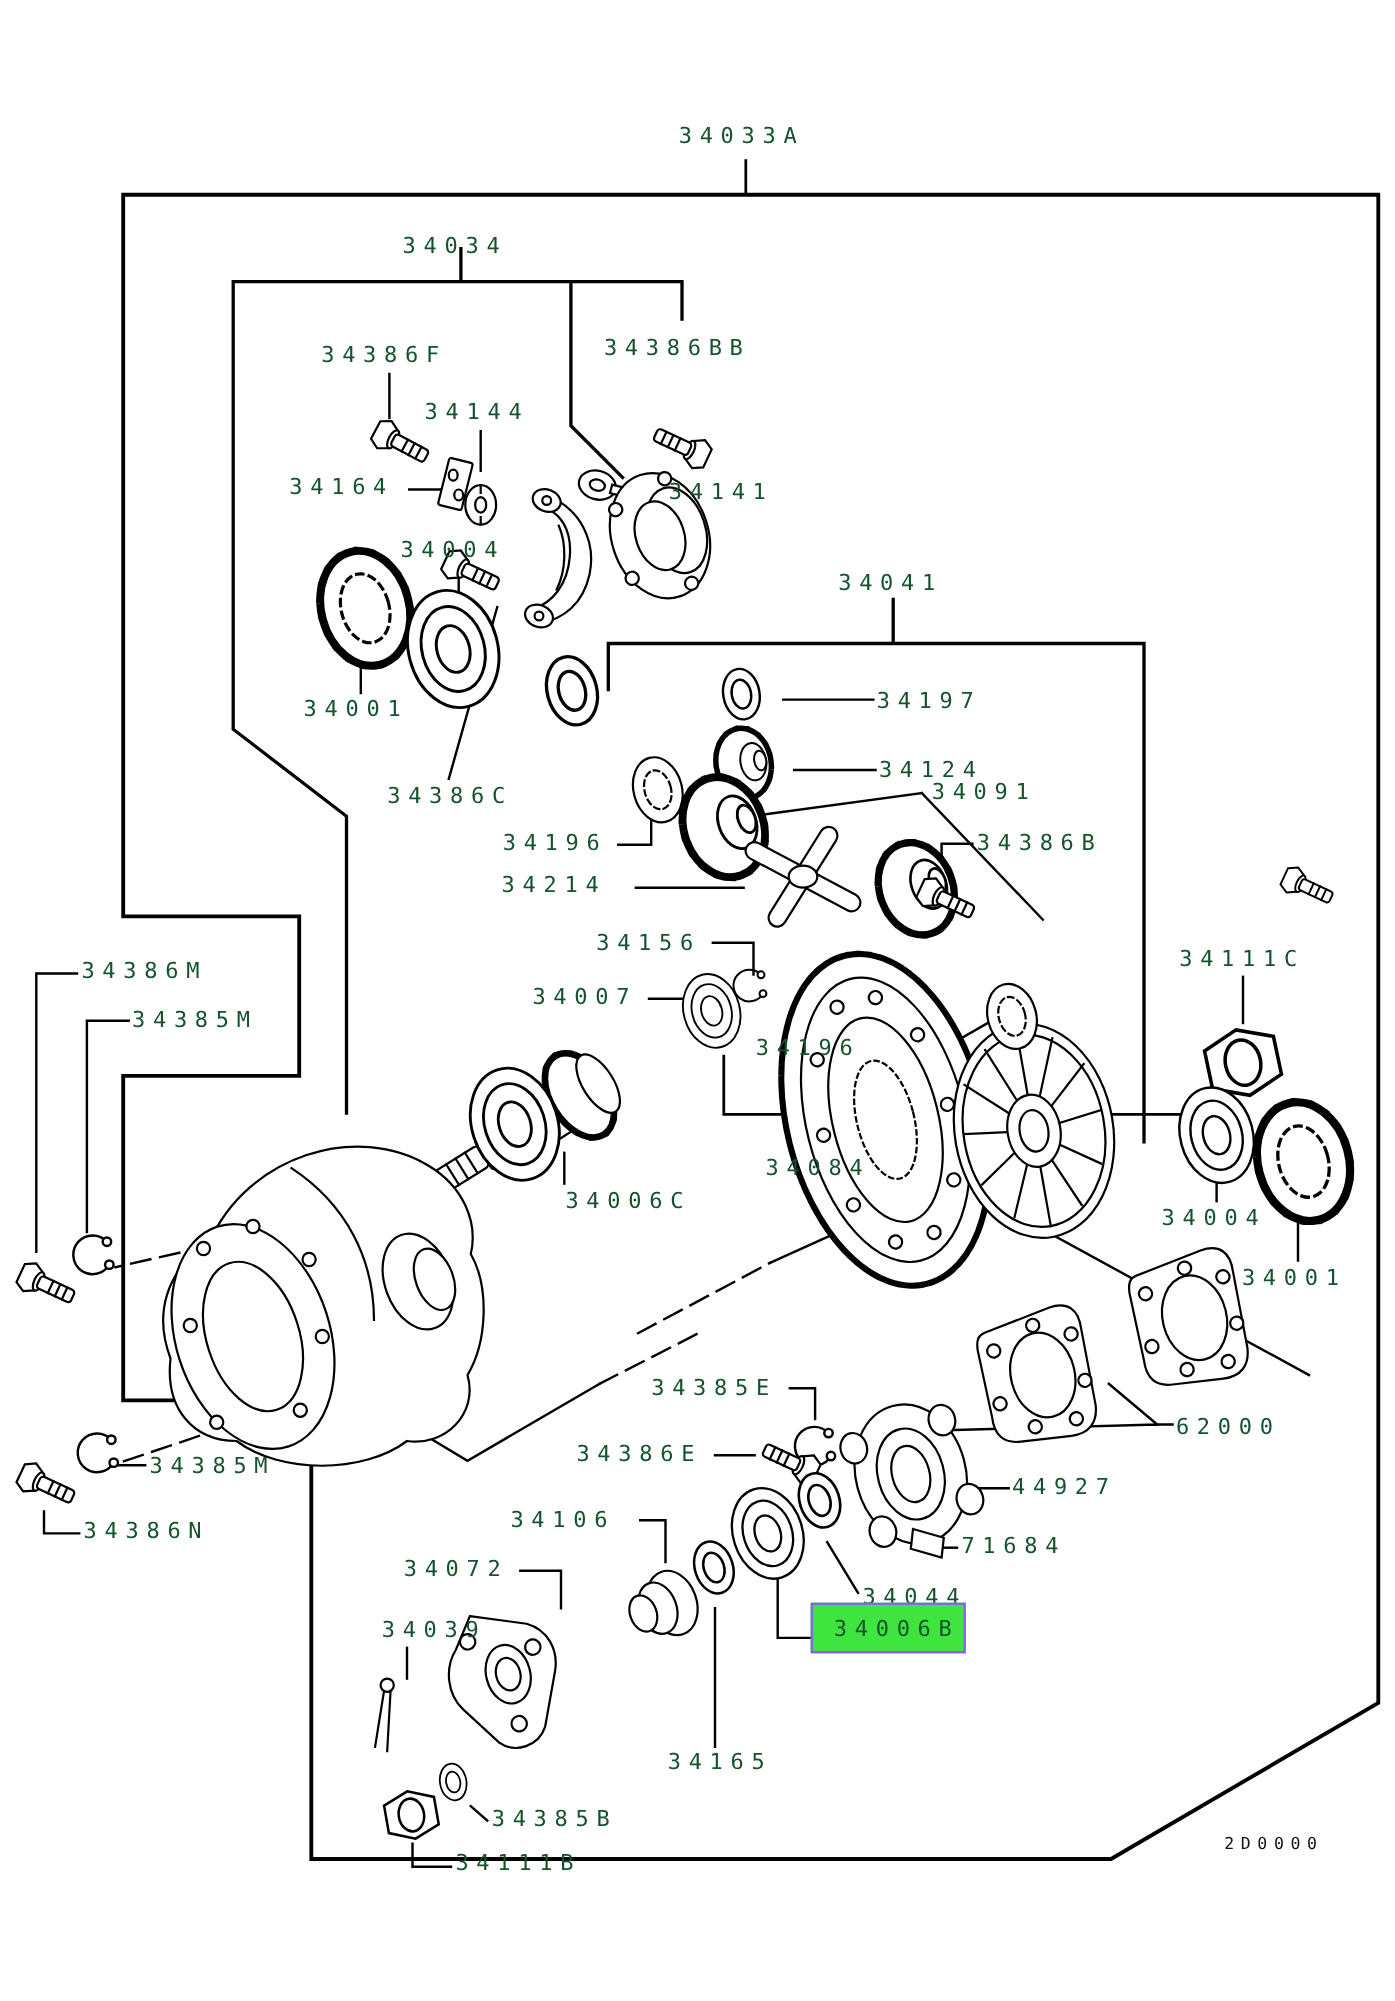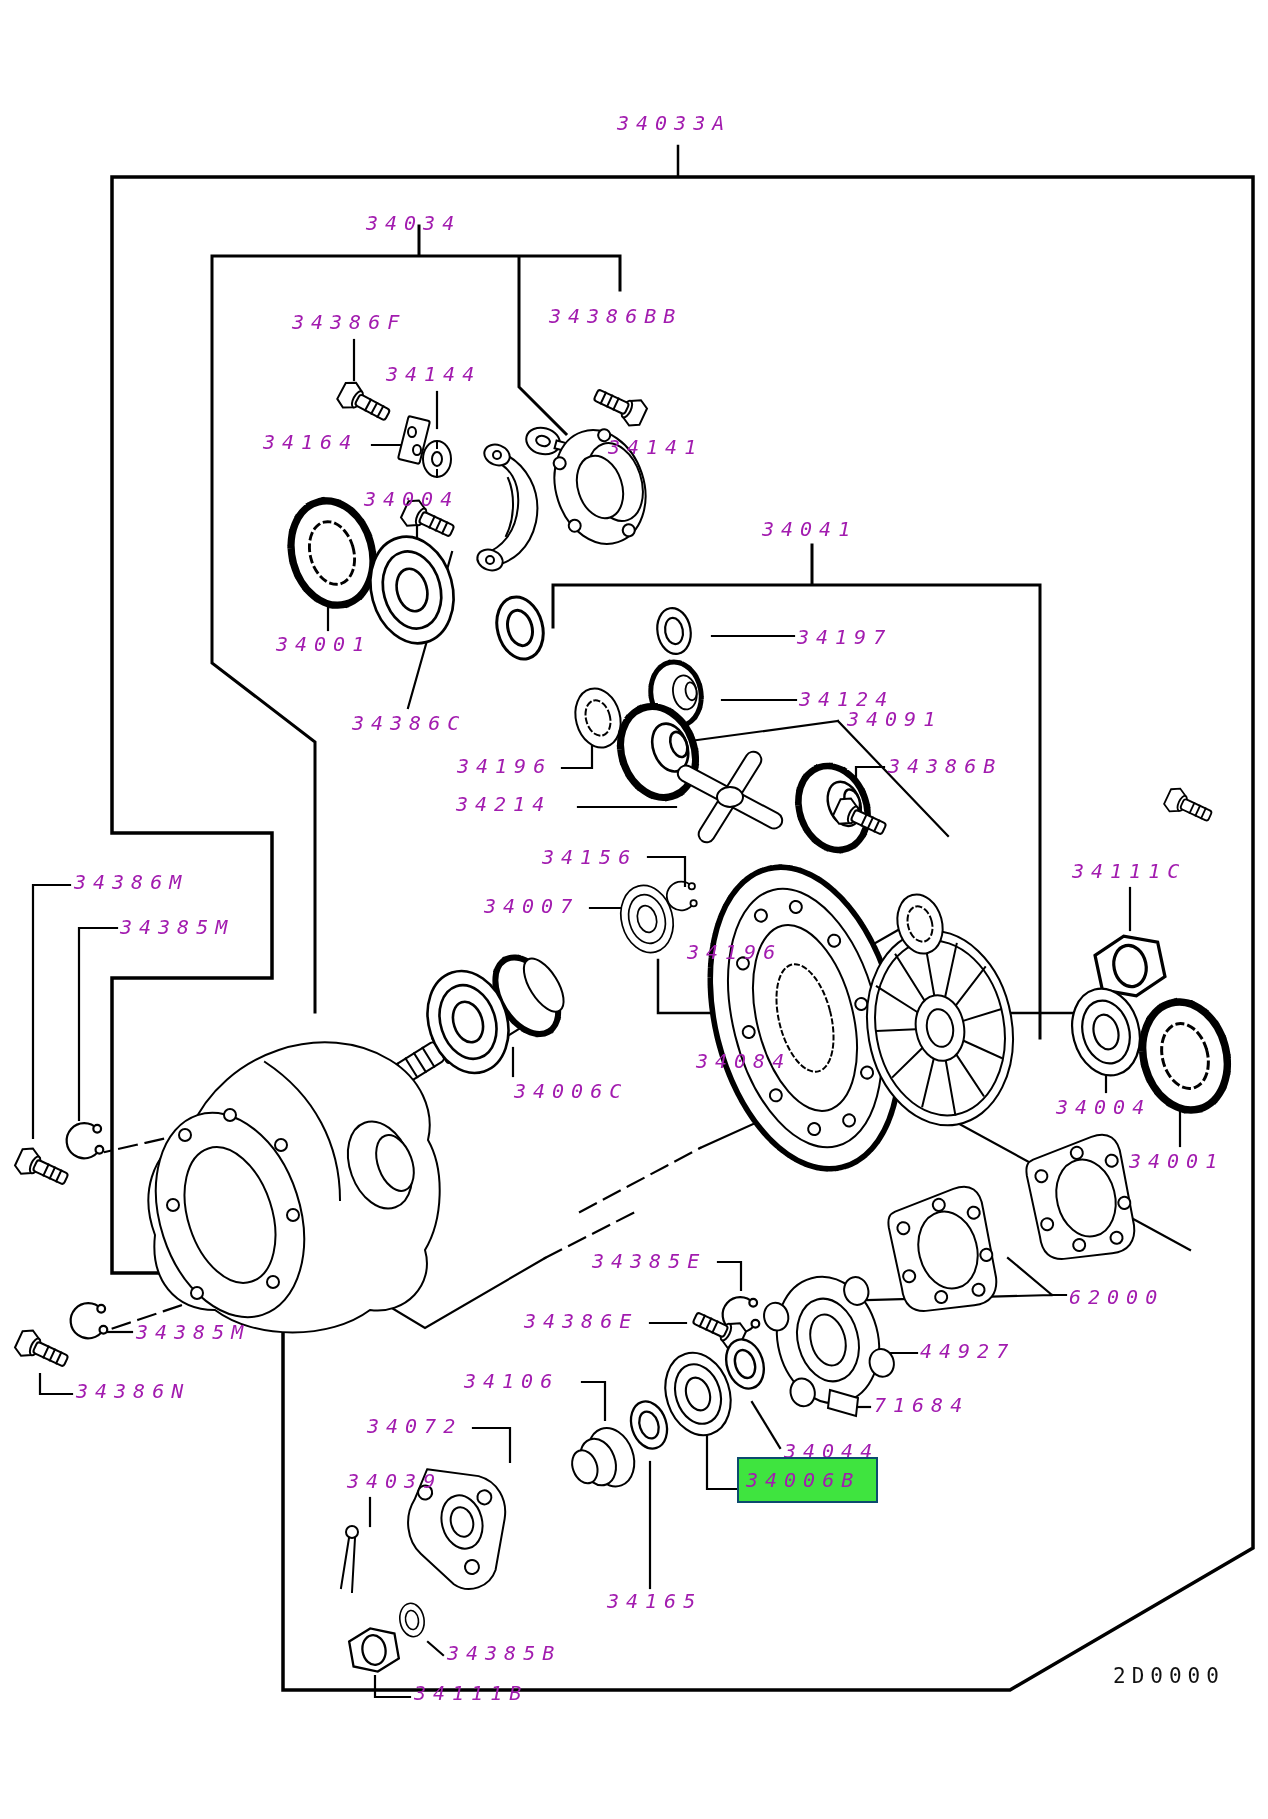--- a/index.html
+++ b/index.html
@@ -4,28 +4,28 @@
 <style>
   html,body{margin:0;padding:0;background:#fff;}
   .canvas{
     position:relative;width:1268px;height:1819px;background:#fff;
     font-family:"DejaVu Sans Mono","Liberation Mono",monospace;overflow:hidden;
   }
   svg.art{position:absolute;left:0;top:0;}
   svg.art *{vector-effect:none;}
   .plabel{
     position:absolute;font-size:20px;letter-spacing:7px;line-height:22px;
-    color:#a21caf;white-space:nowrap;user-select:none;font-style:italic;
+    color:#14532d;white-space:nowrap;user-select:none;
   }
   .plabel.highlighted{
-    border:2px solid #0c4a6e;box-sizing:border-box;
-    display:flex;align-items:center;padding-left:7px;
+    border:2px solid #8b5cf6;box-sizing:border-box;
+    display:flex;align-items:center;padding-left:19px;
   }
   .diagcode{
-    position:absolute;font-size:21px;letter-spacing:6px;line-height:20px;color:#111;
+    position:absolute;font-size:15px;letter-spacing:6px;line-height:20px;color:#111;
     white-space:nowrap;
   }
 </style>
 </head>
 <body>
 
 <div class="canvas">
 
   <svg class="art" width="1268" height="1819" viewBox="0 0 1268 1819">
     <defs>

